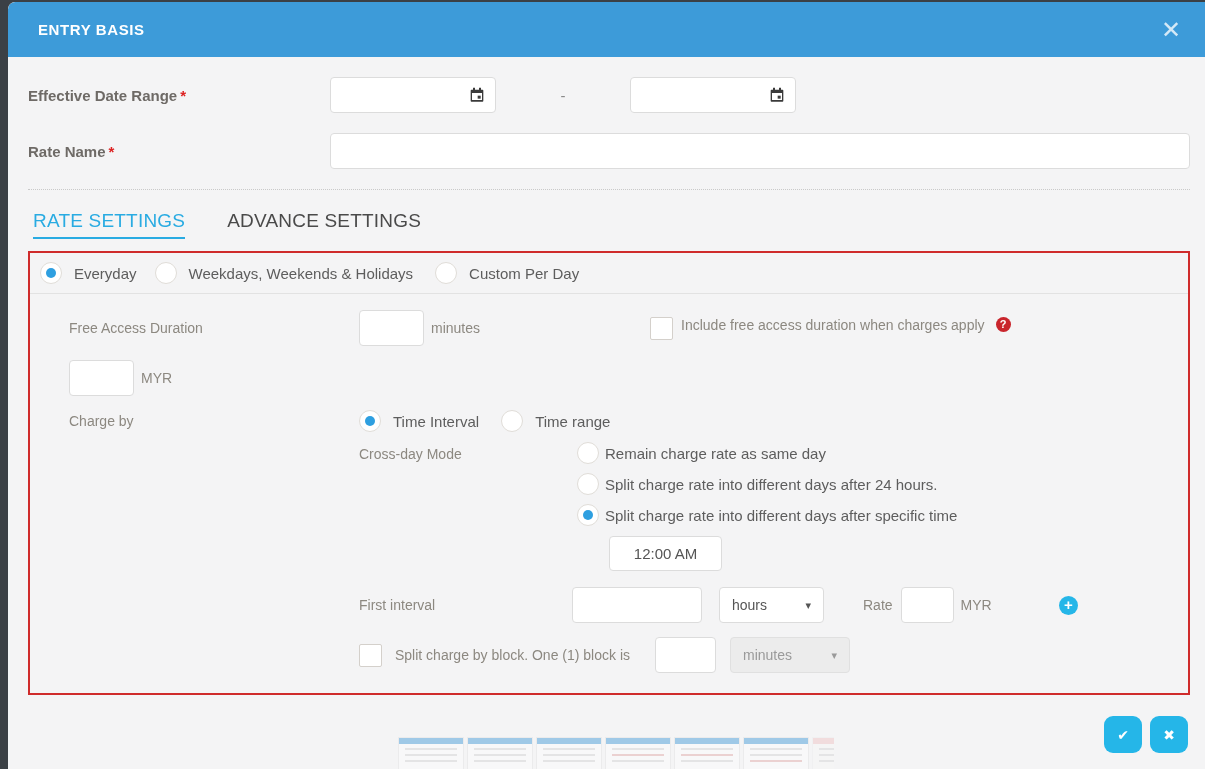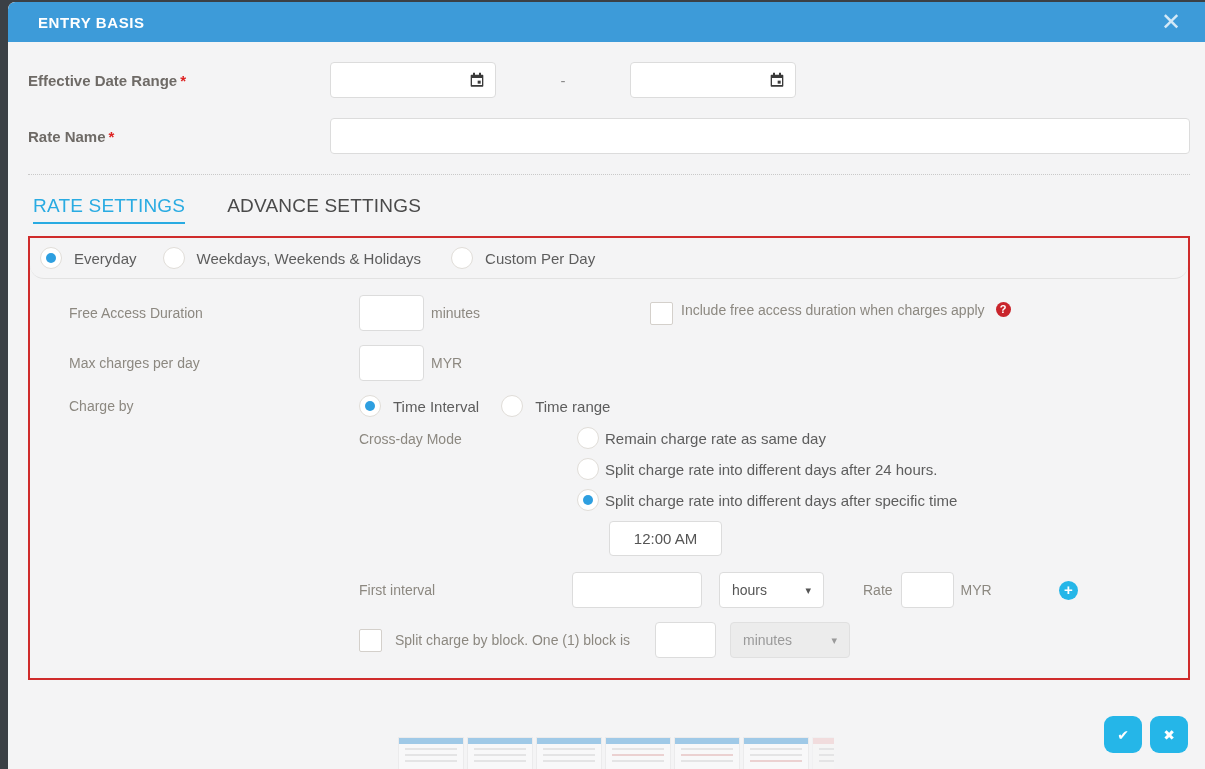--- a/index.html
+++ b/index.html
@@ -3,21 +3,21 @@
 <meta charset="utf-8">
 <style>
   * { margin:0; padding:0; box-sizing:border-box; }
   html,body { width:1205px; height:769px; overflow:hidden; background:#3b4045;
               font-family:"Liberation Sans","DejaVu Sans",sans-serif; }
 
   .modal { position:absolute; left:8px; top:2px; right:0; bottom:0;
            background:#f4f4f5; border-top-left-radius:7px; overflow:hidden; }
 
   
-  .modal-header { height:40px; background:#3d9bd9; display:flex; align-items:center;
+  .modal-header { height:55px; background:#3d9bd9; display:flex; align-items:center;
                   padding:0 24px 0 30px; border-top-left-radius:7px; }
   .modal-title { color:#ffffff; font-size:15px; font-weight:bold; letter-spacing:.6px; }
   .close-btn { margin-left:auto; color:rgba(255,255,255,.78); font-size:24px; line-height:1;
                cursor:pointer; font-weight:normal; }
 
   .modal-body { padding:20px 15px 0 20px; }
 
   .field-row { display:flex; align-items:center; margin-bottom:20px; }
   .field-label { width:302px; flex:0 0 302px; font-size:15px; color:#6e6a66; font-weight:bold; }
   .req { color:#d22; margin-left:3px; }
@@ -35,21 +35,21 @@
 
   .dotted-sep { border-bottom:1px dotted #c9c9c9; margin:2px 0 20px 0; }
 
   
   .tabs { display:flex; gap:42px; padding-left:5px; margin-bottom:12px; }
   .tab { font-size:19px; color:#4a4a4a; padding-bottom:5px; cursor:pointer; letter-spacing:.2px; }
   .tab.active { color:#29abe2; border-bottom:2px solid #29abe2; }
 
   
   .red-box { border:2px solid #cf2b2b; margin-right:0; }
-  .option-bar { display:flex; align-items:center; gap:14px; padding:9px 10px; border-bottom:1px solid #e2e2e2;border-radius:14px; }
+  .option-bar { display:flex; align-items:center; gap:6px; padding:9px 10px; border-bottom:1px solid #e2e2e2; }
   .radio-item { display:flex; align-items:center; gap:12px; cursor:pointer; }
   .radio-circle { width:22px; height:22px; border-radius:50%; background:#fff;
                   border:1px solid #e0ddd8; flex:0 0 22px; position:relative; }
   .radio-circle.on::after { content:""; position:absolute; left:5px; top:5px; width:10px; height:10px;
                             border-radius:50%; background:#2e9fe0; }
   .radio-label { font-size:15px; color:#5d5d5d; }
   .option-bar .radio-item + .radio-item { margin-left:12px; }
 
   .panel-content { padding:16px 10px 16px 39px; }
   .inner-row { display:flex; align-items:center; margin-bottom:14px; }
@@ -186,21 +186,20 @@
           <input type="text" class="small-input" value="" style="">
           <span class="unit">minutes</span>
           <div class="cb-group">
             <span class="checkbox"></span>
             <span class="cb-label">Include free access duration when charges apply</span>
             <span class="help-icon">?</span>
           </div>
         </div>
 
         <div class="inner-row">
-          <div class="inner-label">Max charges per day</div>
           <input type="text" class="small-input" value="" style="">
           <span class="unit">MYR</span>
         </div>
 
         <div class="inner-row" style="margin-bottom:10px">
           <div class="inner-label">Charge by</div>
           <div class="radio-item">
             <span class="radio-circle on"></span>
             <span class="radio-label">Time Interval</span>
           </div>

